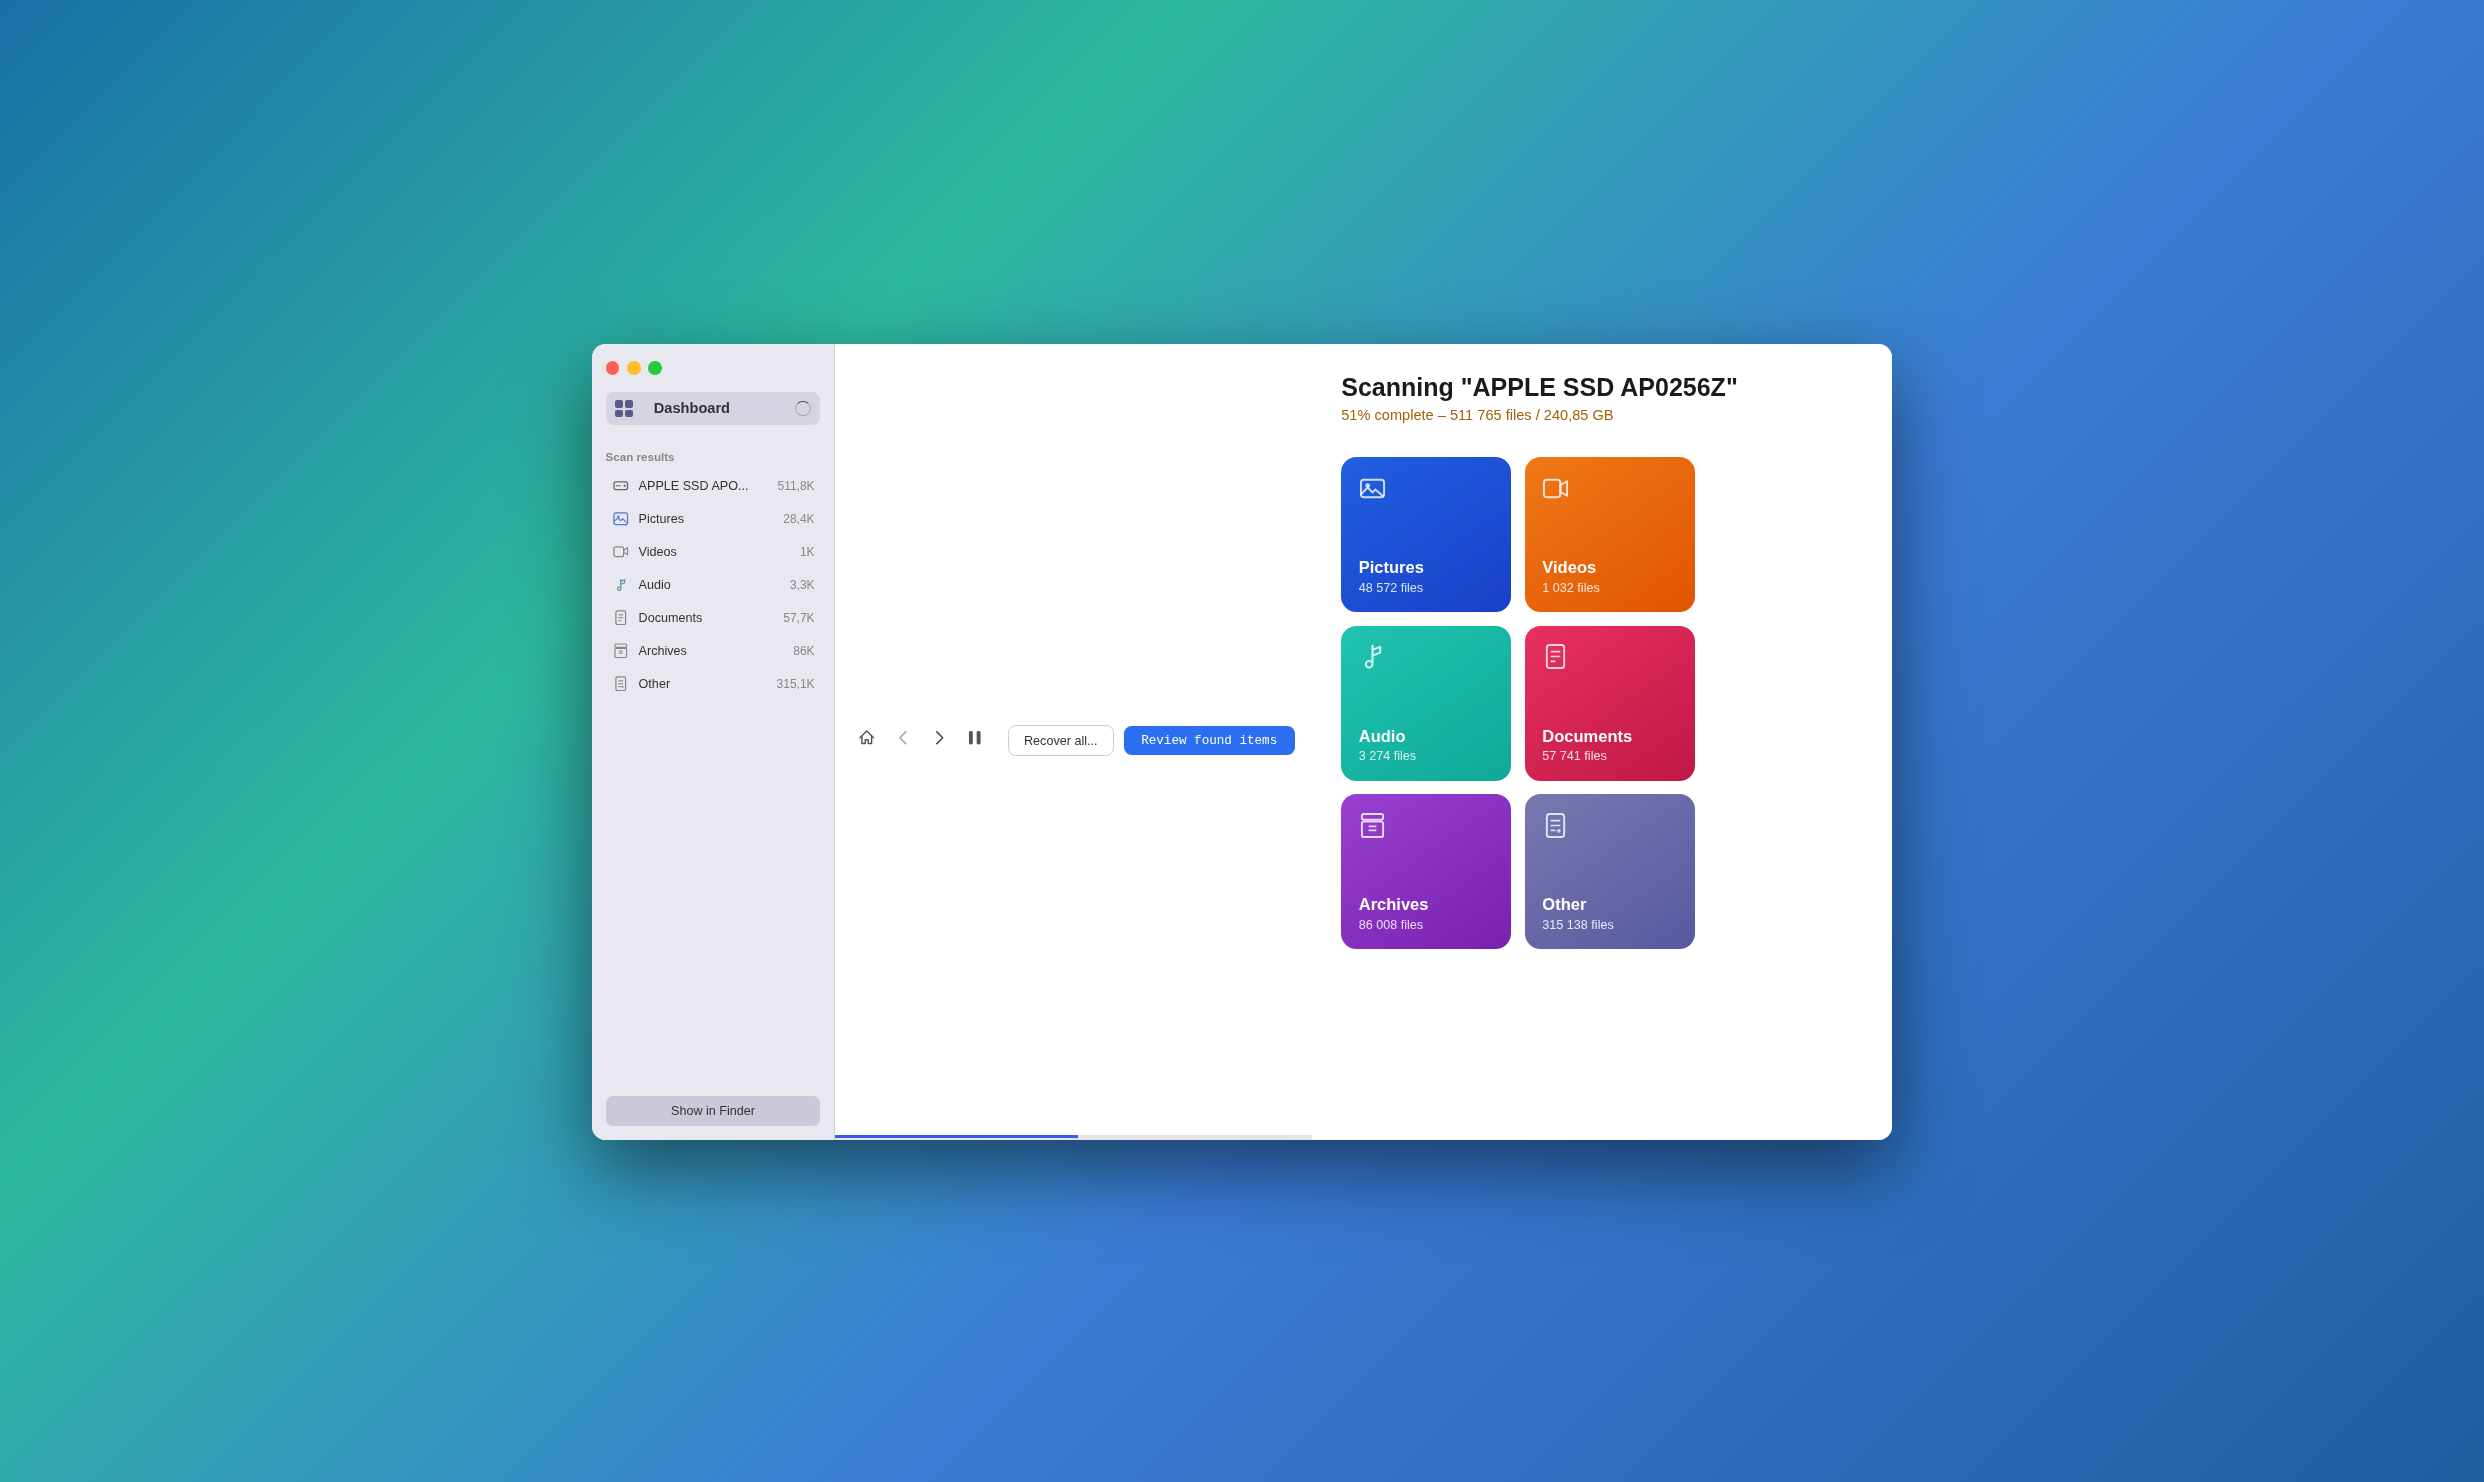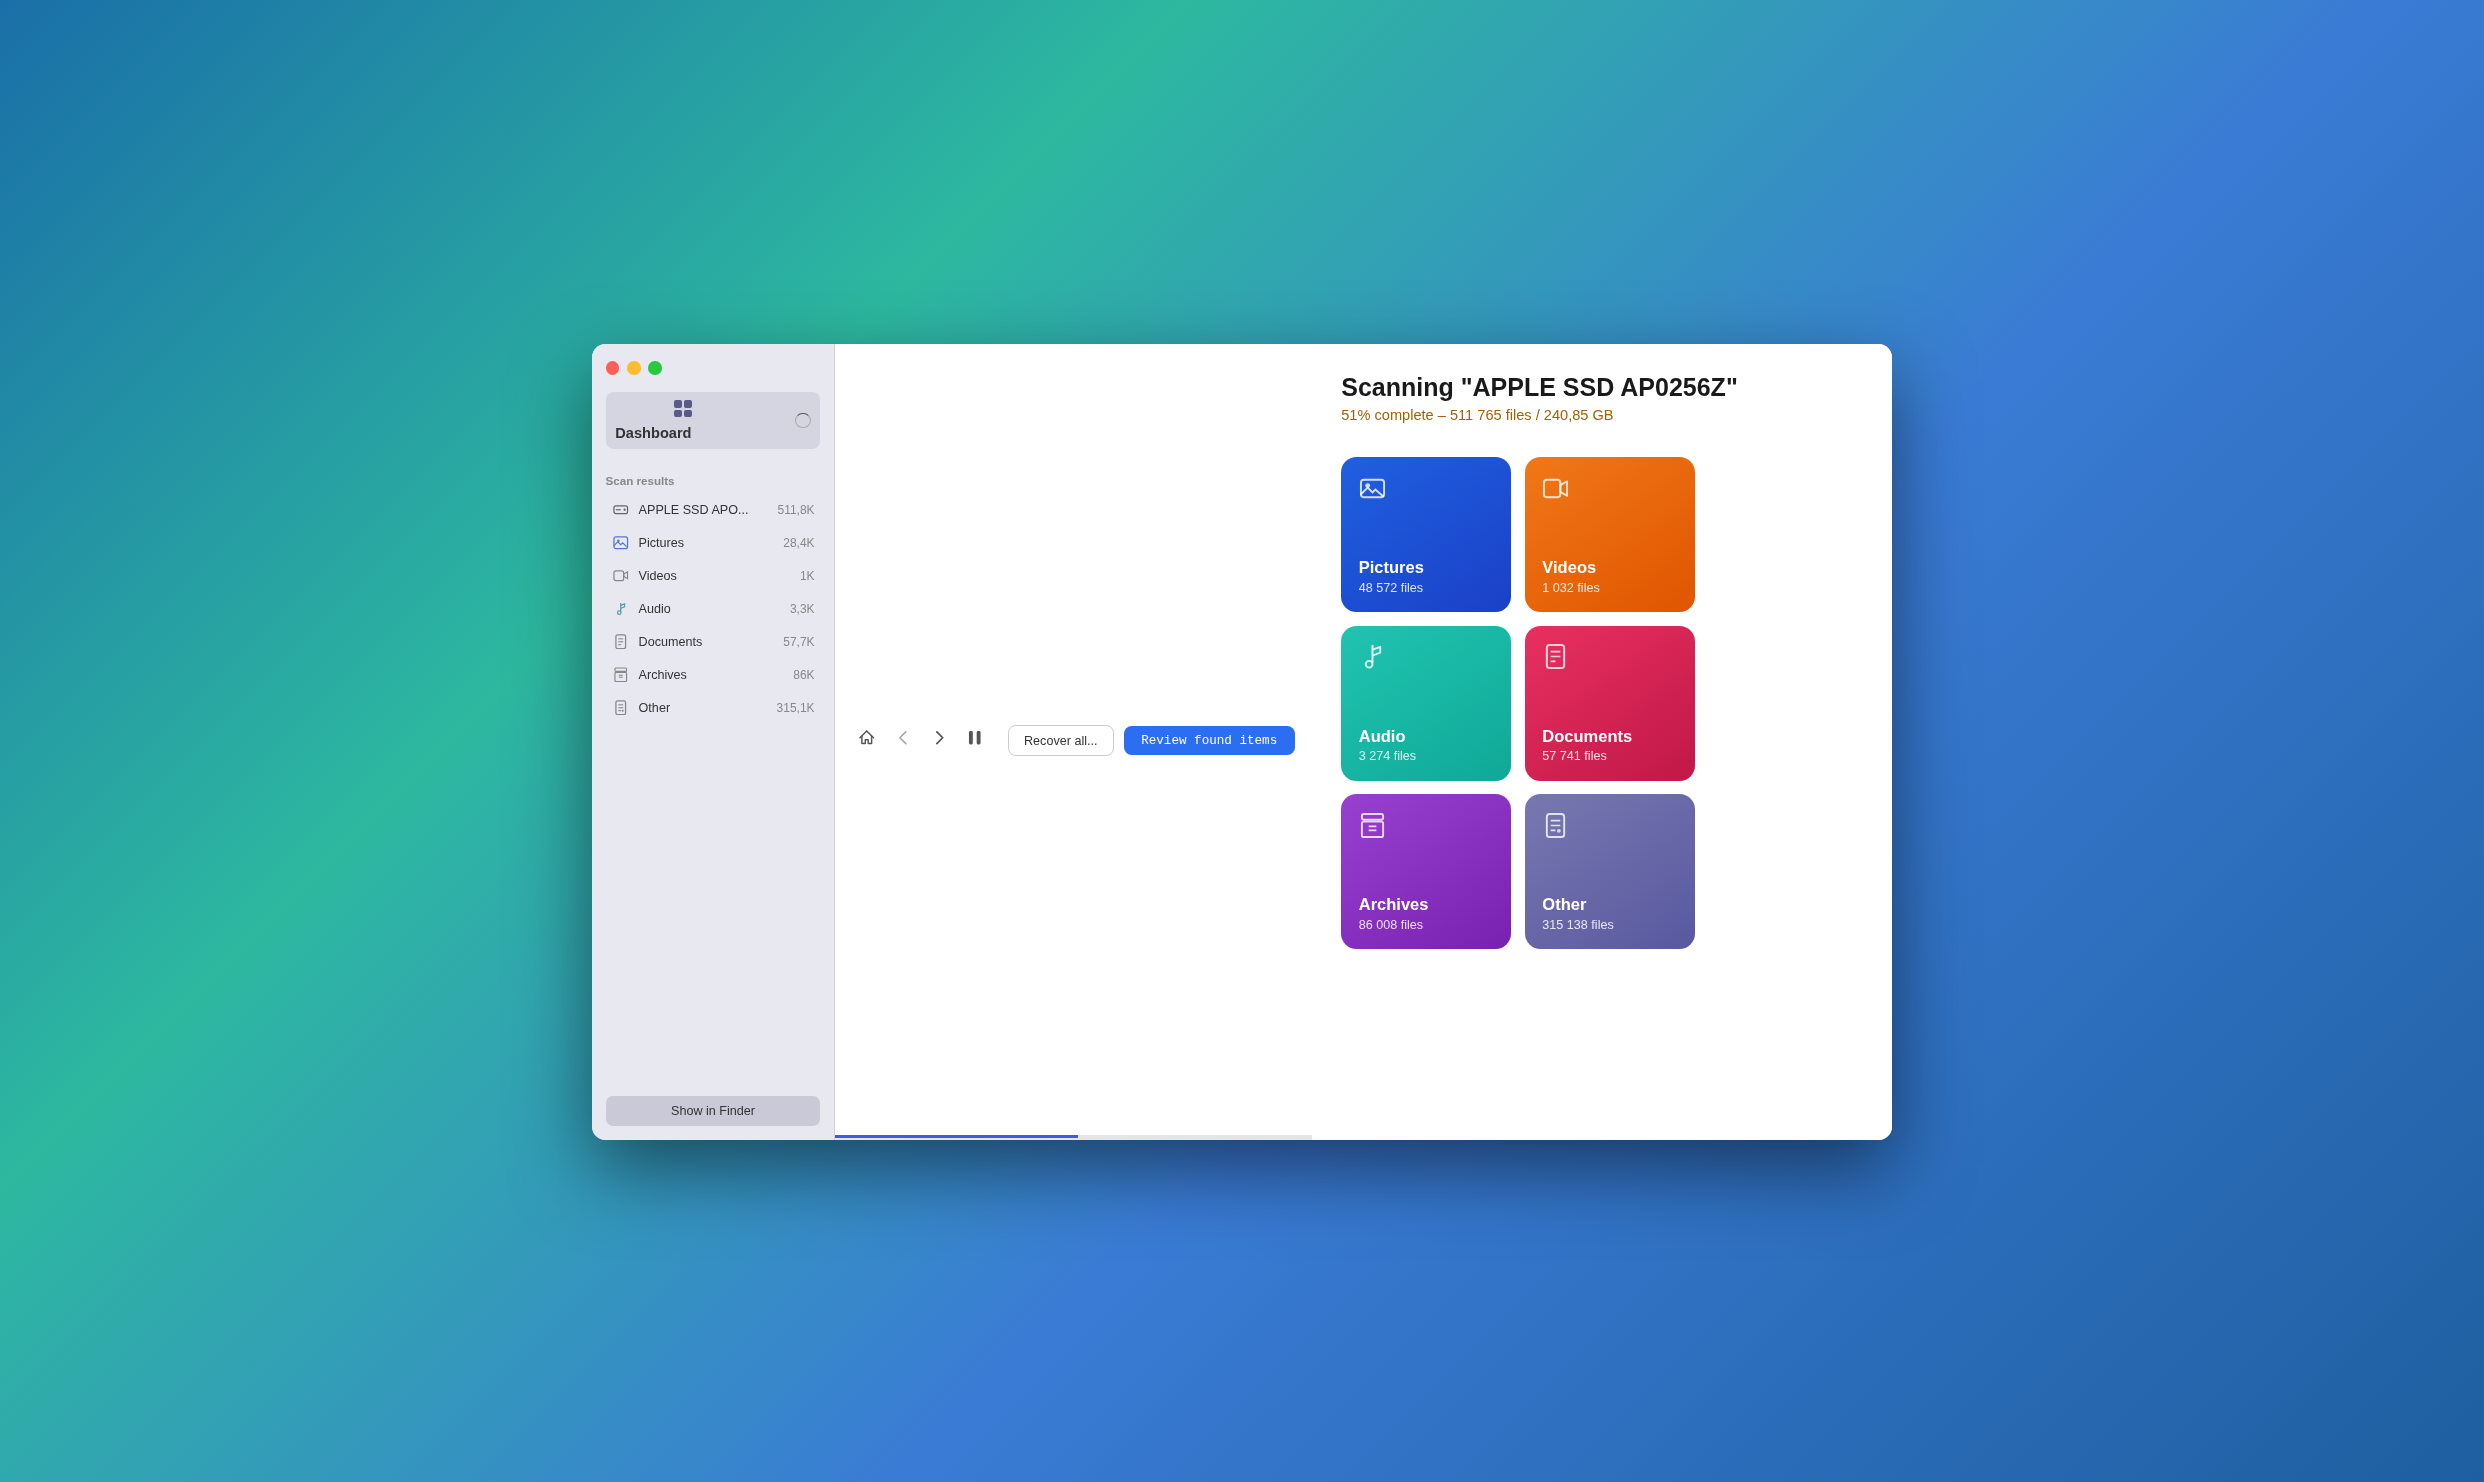--- a/index.html
+++ b/index.html
@@ -60,23 +60,22 @@
       align-items: center;
       justify-content: space-between;
       background: rgba(200,200,215,0.6);
       border-radius: 7.8px;
       padding: 7.8px 9.7px;
       cursor: pointer;
     }
 
     .dashboard-left {
       display: flex;
-      align-items: flex-end;
-      gap: 8px;
-      flex-direction: column;
+      align-items: flex-start;
+      gap: 21px;
     }
 
     .grid-icon {
       width: 17.5px;
       height: 17.5px;
       display: grid;
       grid-template-columns: 1fr 1fr;
       gap: 1.9px;
     }
 

